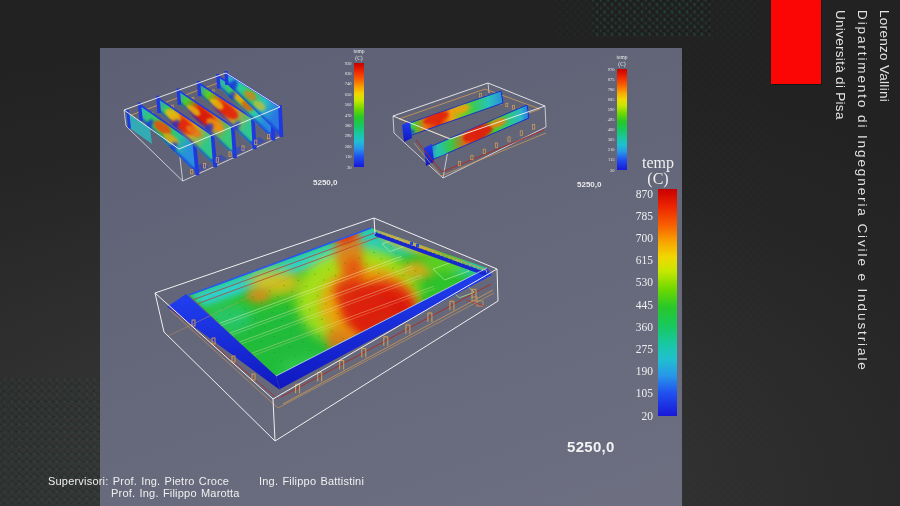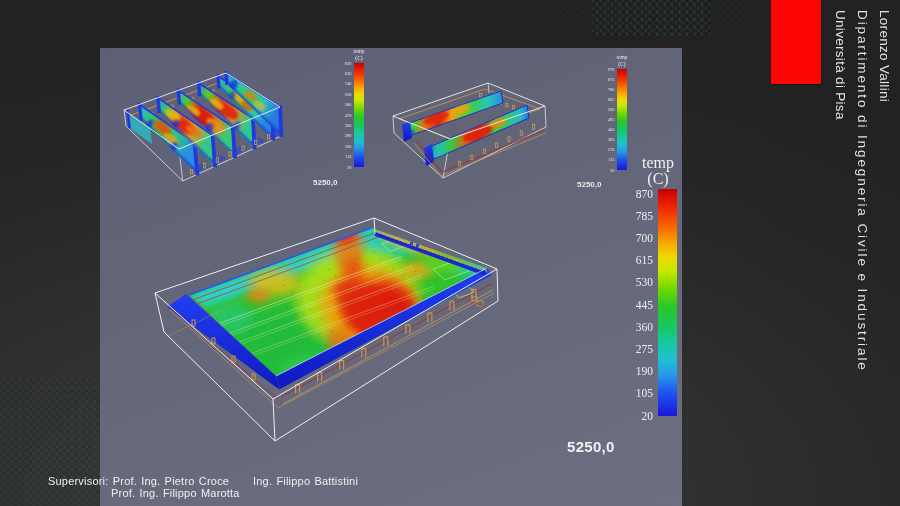--- a/index.html
+++ b/index.html
@@ -551,15 +551,15 @@
         </g>
 <text x="213" y="137" font-size="8" font-weight="bold" fill="#e8e8ea" font-family="Liberation Sans,sans-serif">5250,0</text>
 <text x="477" y="139" font-size="8" font-weight="bold" fill="#e8e8ea" font-family="Liberation Sans,sans-serif">5250,0</text>
 <text x="467" y="404" font-size="15" font-weight="bold" fill="#f2f2f4" font-family="Liberation Sans,sans-serif" letter-spacing="0.3">5250,0</text>
     </svg>
   </div>
 
   <div id="redrect"></div>
   <div id="vtext">Lorenzo Vallini<br><span class="w">Dipartimento di Ingegneria Civile e Industriale</span><br>Università di Pisa</div>
   <div class="btxt" style="left:20px;top:475px">Supervisori: Prof. Ing. Pietro Croce</div>
-  <div class="btxt" style="left:225px;top:475px">Ing. Filippo Battistini</div>
+  <div class="btxt" style="left:231px;top:475px">Ing. Filippo Battistini</div>
   <div class="btxt" style="left:83px;top:487px">Prof. Ing. Filippo Marotta</div>
 </div>
 
 </body></html>

